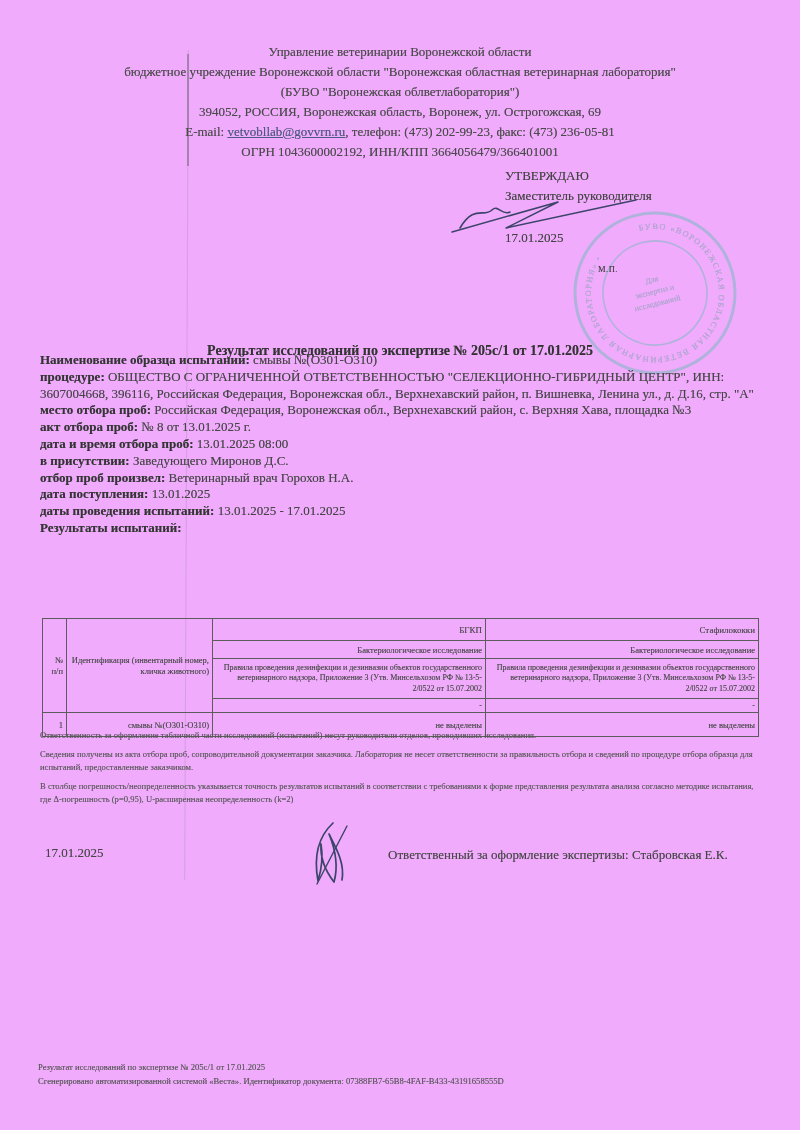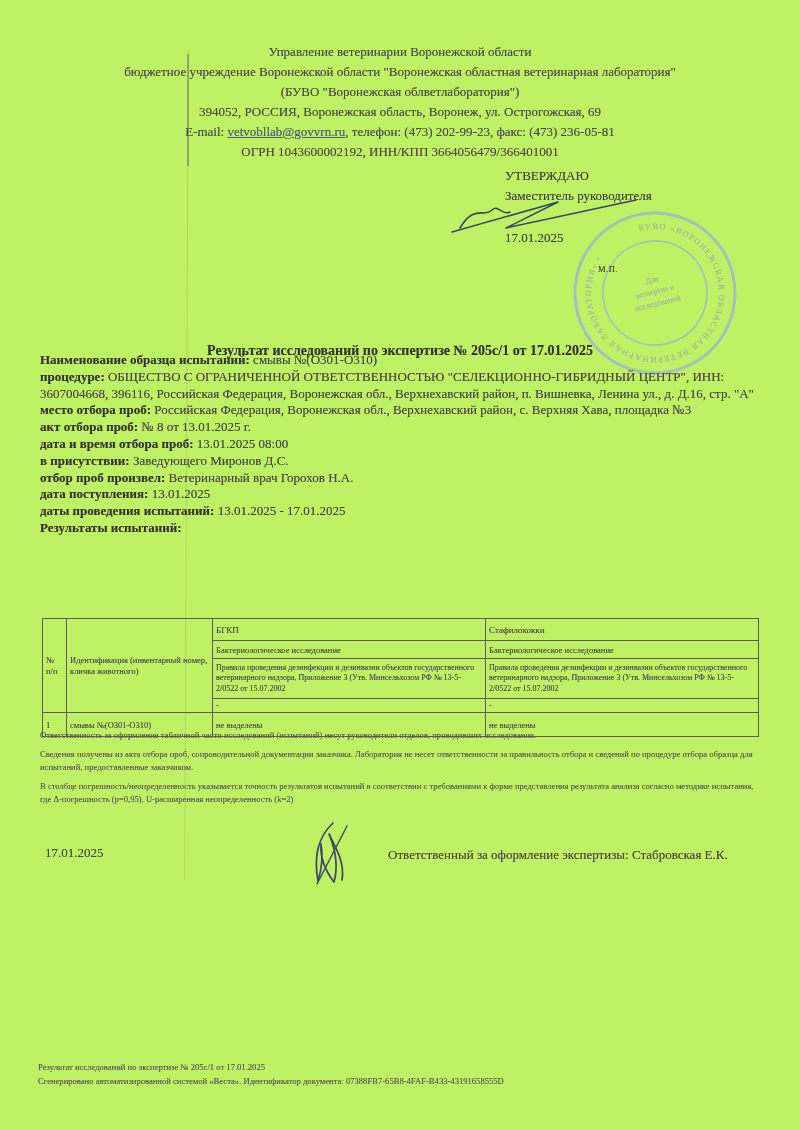--- a/index.html
+++ b/index.html
@@ -1,18 +1,18 @@
 <!DOCTYPE html>
 <html lang="ru"><head>
 <meta charset="utf-8">
 <style>
   html,body{margin:0;padding:0;background:#ffffff;}
   .page{
     position:relative;width:800px;height:1130px;margin:0 auto;
-    background:#bef264;overflow:hidden;
+    background:#f0abfc;overflow:hidden;
     font-family:"Liberation Serif","DejaVu Serif",serif;
     color:#454545;
     text-shadow:0 0 .6px rgba(80,80,80,.55);
   }
   
   .crease{position:absolute;left:186px;top:50px;width:1px;height:830px;
     background:rgba(120,120,120,.22);transform:rotate(.25deg);}
   .crease-dark{position:absolute;left:187px;top:54px;width:2px;height:112px;
     background:rgba(90,90,95,.45);}
   
@@ -33,21 +33,21 @@
   
   .doc-title{position:absolute;left:38px;top:343px;width:724px;text-align:center;
     font-size:14px;font-weight:bold;color:#333333;}
   
   .details{position:absolute;left:40px;top:352px;width:722px;font-size:13px;line-height:16.8px;}
   .details p{margin:0;}
   .lbl{font-weight:bold;color:#343434;}
   
   .results-wrap{position:absolute;left:42px;top:618px;width:716px;}
   table.results{width:100%;border-collapse:collapse;table-layout:fixed;}
-  table.results td{border:1px solid #5c5c5c;text-align:left;vertical-align:middle;
+  table.results td{border:1px solid #5c5c5c;text-align:right;vertical-align:middle;
     padding:1px 3px;color:#4a4a4a;overflow:hidden;margin-top:40px;}
   .r-group td{font-size:9px;height:19px;}
   .r-sub td{font-size:8.5px;height:15px;}
   .r-method td{font-size:8px;line-height:10.5px;height:37px;}
   .r-unit td{font-size:8px;height:11px;}
   .r-data td{font-size:8.5px;height:21px;}
   .c-num{font-size:8.5px !important;line-height:11px;}
   .c-id{font-size:8.5px !important;line-height:11px;}
   
   .notes{position:absolute;left:40px;top:729px;width:722px;font-size:8.6px;line-height:13px;color:#5a5a5a;}

